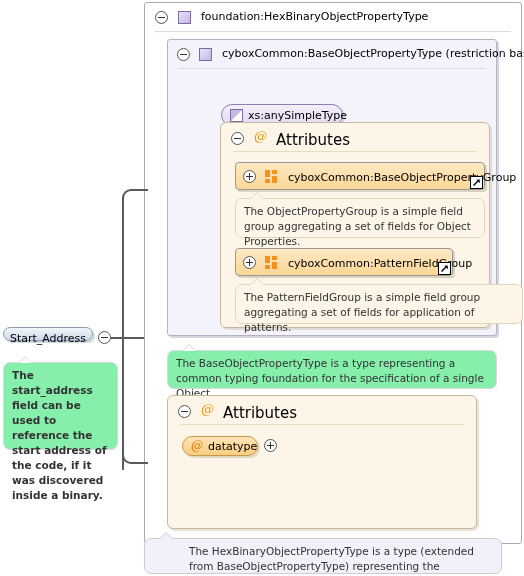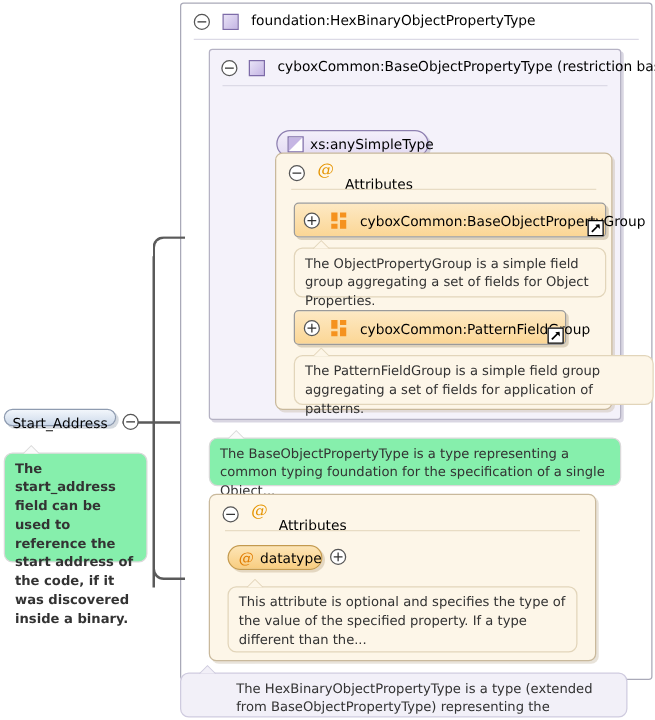--- a/index.html
+++ b/index.html
@@ -147,23 +147,22 @@
   .at-glyph {
     position: absolute;
     font-family: "DejaVu Serif", serif;
     font-size: 13px;
     color: #e59400;
     font-style: italic;
   }
   .attr-title {
     position: absolute;
     white-space: nowrap;
-    font-size: 11px;
+    font-size: 15px;
     color: #000;
-    margin-top: 10px;
   }
 
   
   .group-box {
     position: absolute;
     box-sizing: border-box;
     border: 1px solid #9a9a9a;
     border-radius: 4px;
     background: linear-gradient(to bottom, #fde9c4 0%, #fbd695 100%);
     box-shadow: 2px 2px 0 rgba(180,165,135,0.45);
@@ -391,24 +390,20 @@
 
     <div class="attr-head-sep" style="top:28px;"></div>
 
     <div class="attr-pill" style="left:14px; top:40px; width:76px;">
       <span class="at">@</span>
       <span class="nm">datatype</span>
     </div>
 
     <div class="toggle plus" style="left:96px; top:43px;"></div>
 
-    <div class="doc cream" style="left:14px; top:73px; width:280px; height:53px;">
-      <span class="nub" style="left:14px;"></span>
-      <span>This attribute is optional and specifies the type of the value of the specified property. If a type different than the...</span>
-    </div>
 
   </div>
 </div>
 
 <div class="doc lav" style="left:144px; top:538px; width:358px; height:36px;">
   <span class="nub" style="left:14px;"></span>
   <span>The HexBinaryObjectPropertyType is a type (extended from BaseObjectPropertyType) representing the specification of a...</span>
 </div>
 
 <div class="line-h" style="left:98px; top:337px; width:46px;"></div>

